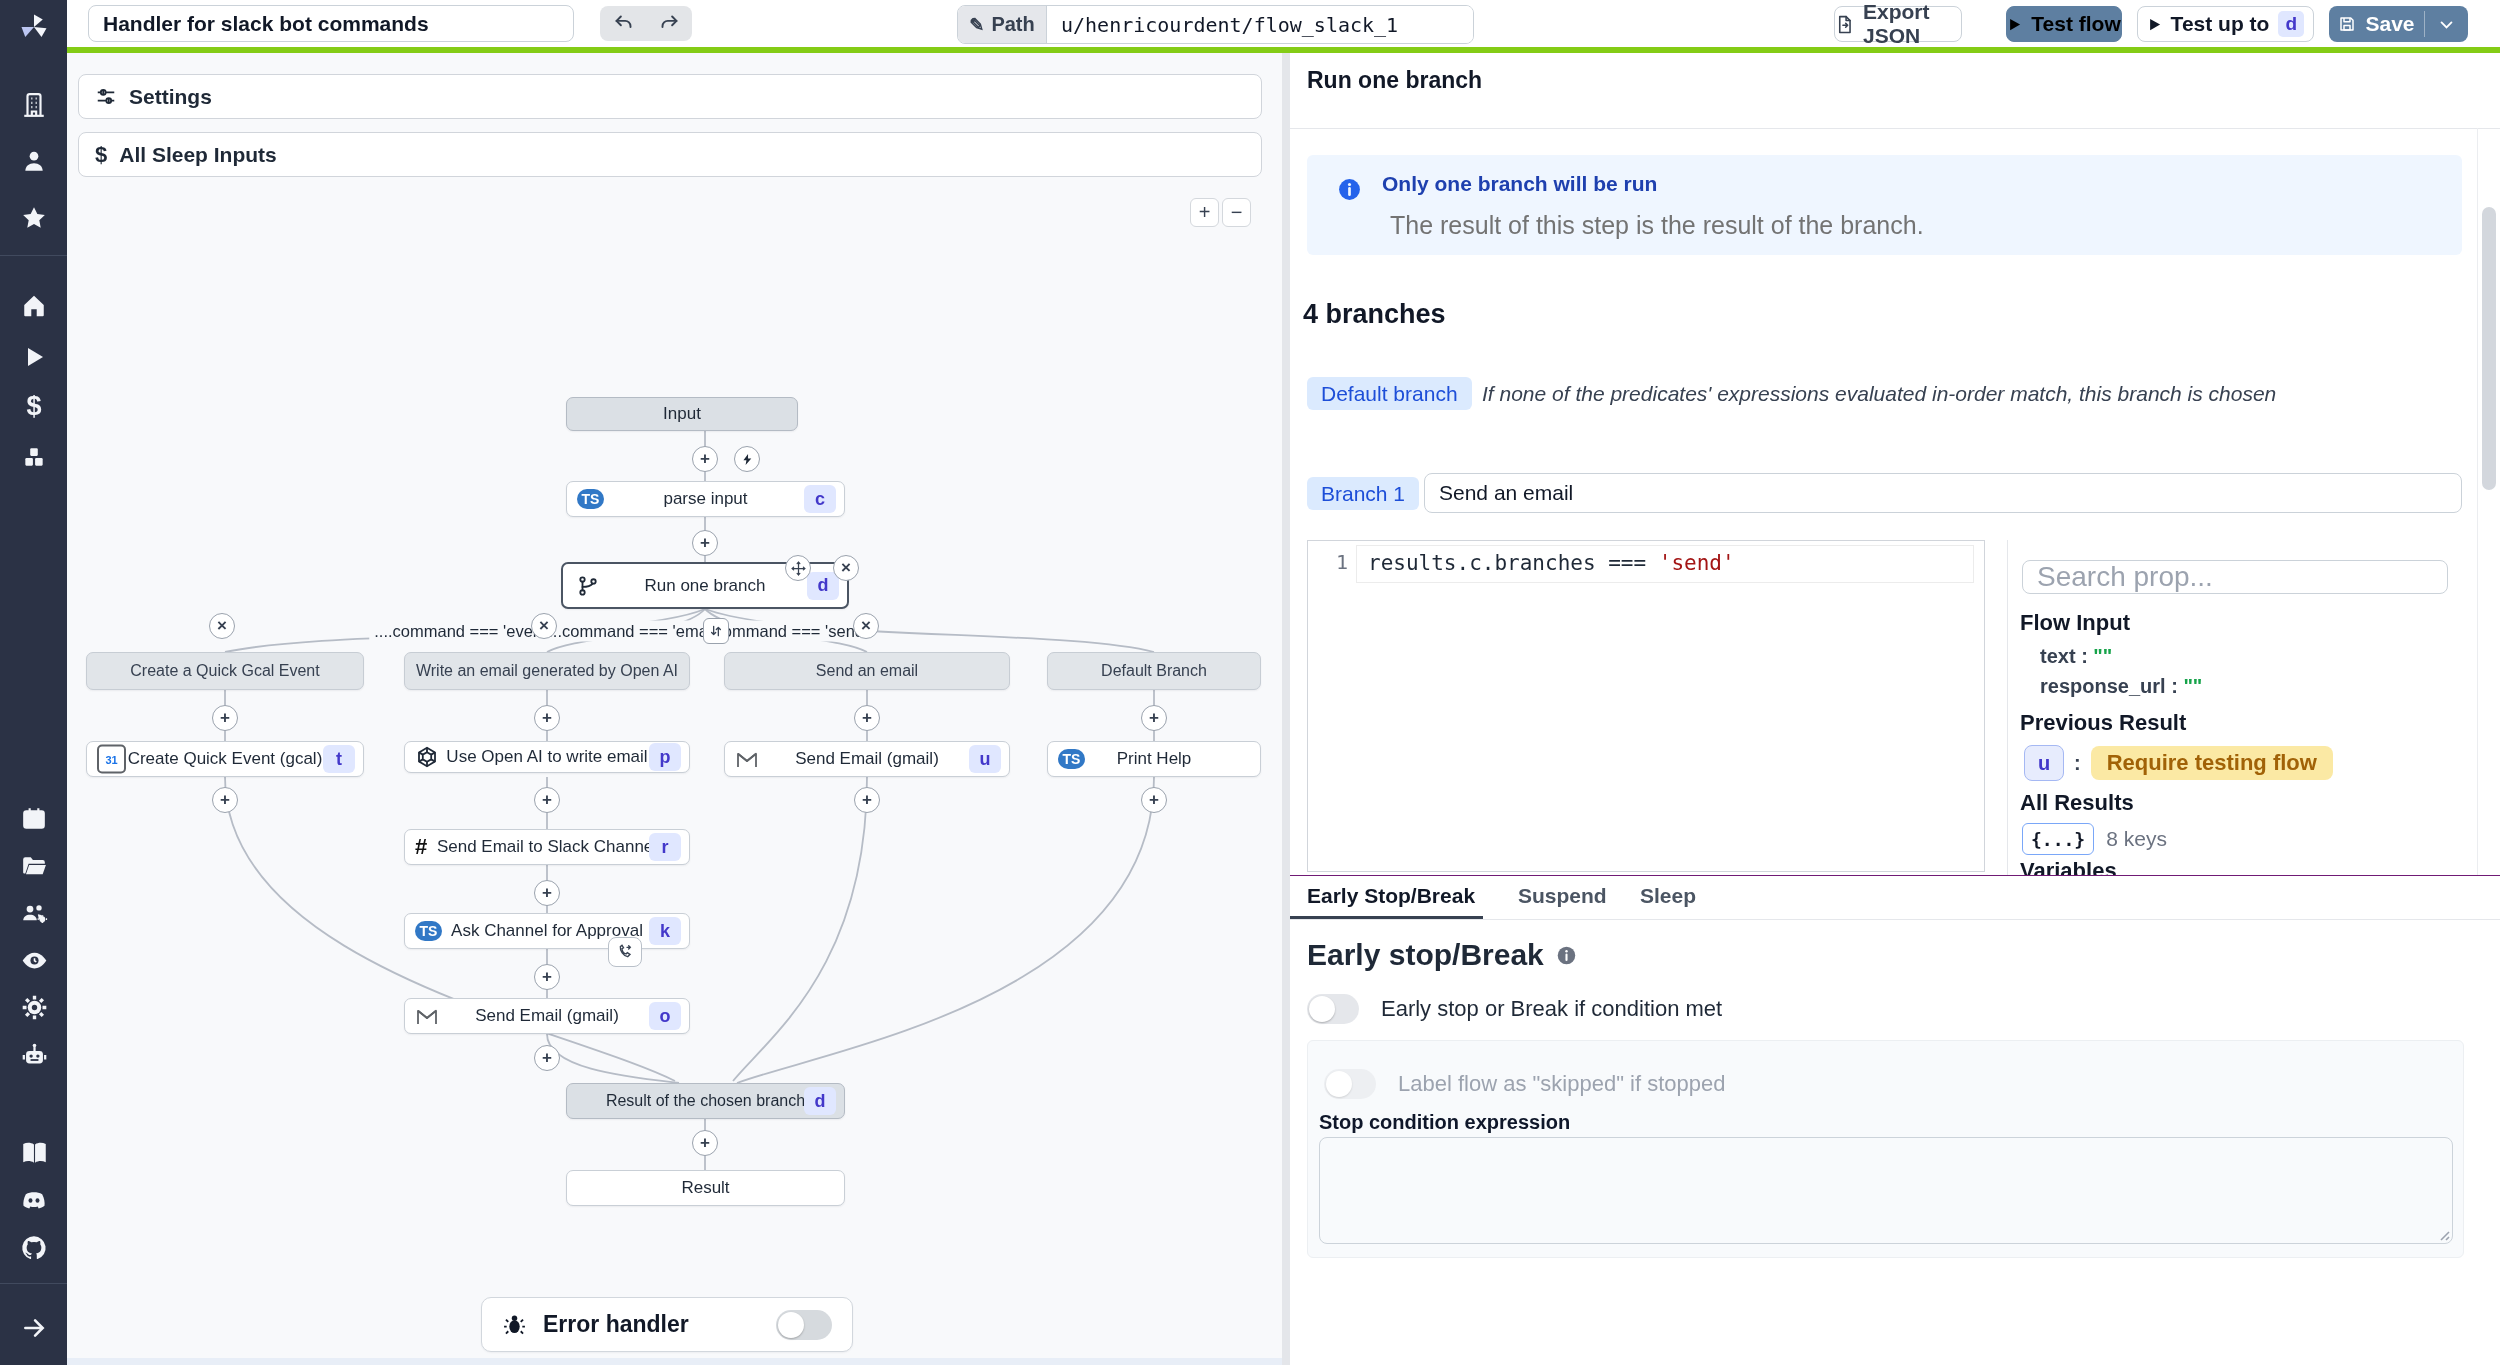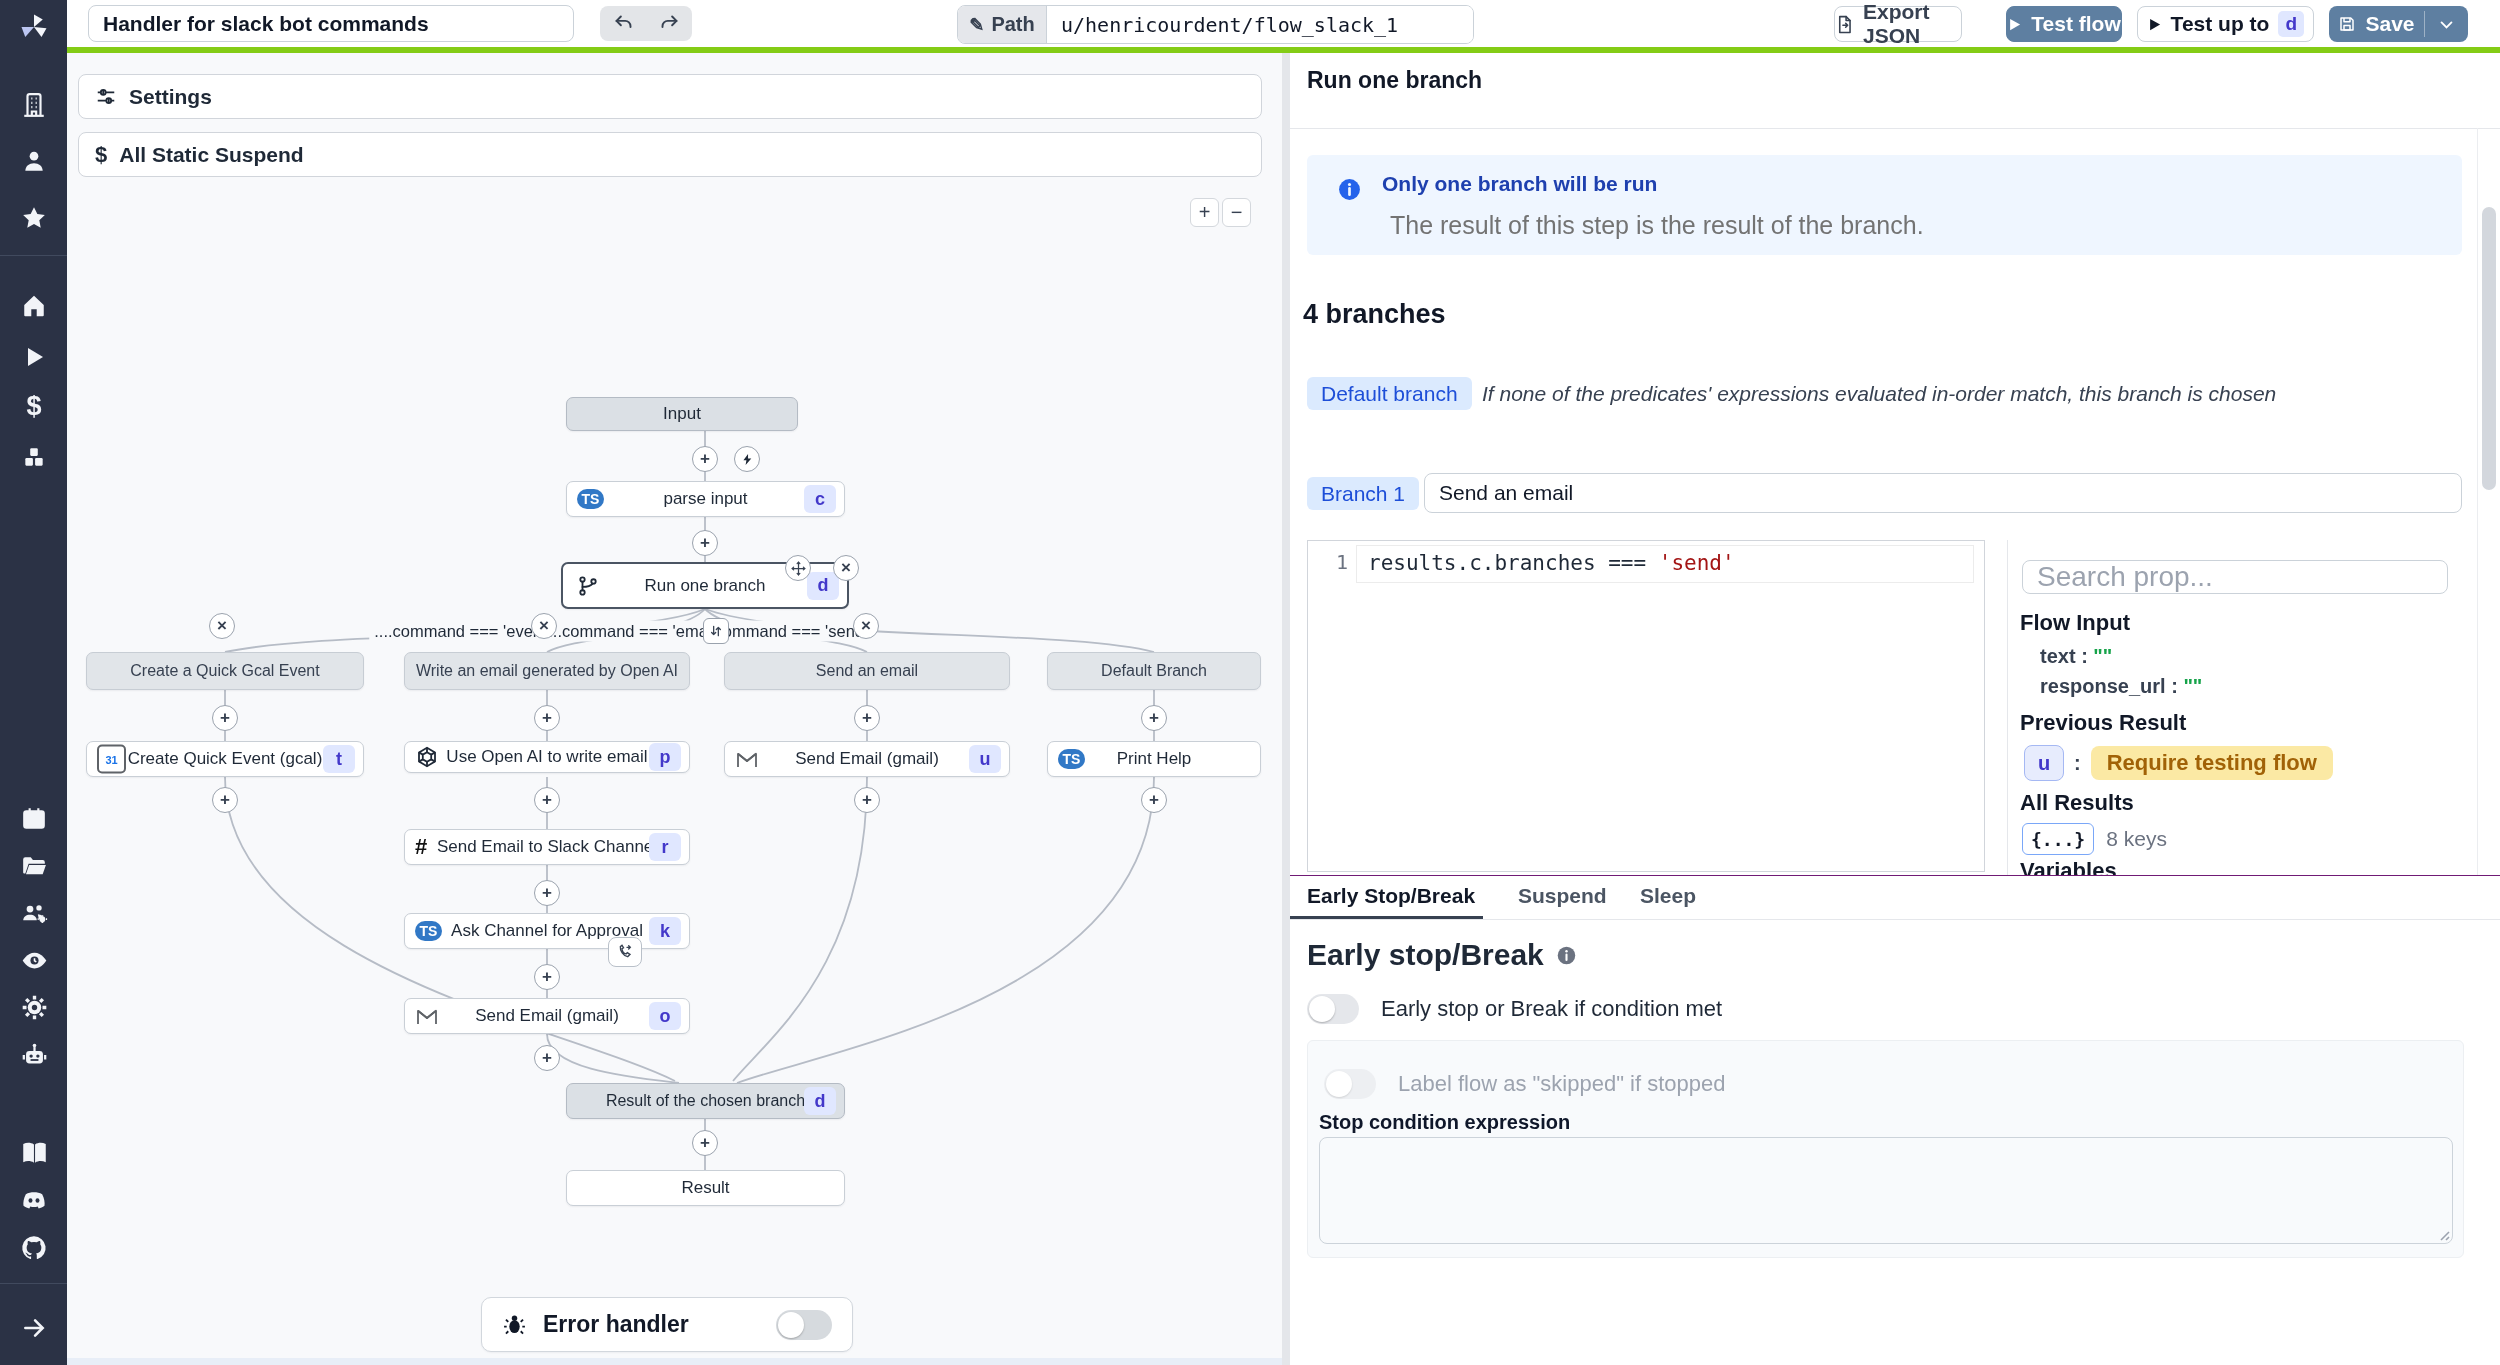--- a/index.html
+++ b/index.html
@@ -12,21 +12,21 @@
   #sidebar{left:0;top:0;width:67px;height:1365px;background:#2b3245;z-index:40;}
   .sb-ic{left:20px;width:28px;height:28px;color:#f2f4f8;display:flex;align-items:center;justify-content:center;cursor:pointer;}
   .sb-div{left:0;width:67px;height:1px;background:#414a5e;}
   
   #topbar{left:67px;top:0;width:2433px;height:47px;background:#fff;border-bottom:6px solid #84cc16;z-index:30;}
   .tb-input{border:1px solid #cbd2d9;border-radius:8px;background:#fff;font-size:21px;color:#111827;
             padding:0 14px;outline:none;box-sizing:border-box;}
   .btn{display:flex;align-items:center;justify-content:center;gap:9px;border-radius:8px;font-size:21px;
        font-weight:600;box-sizing:border-box;cursor:pointer;}
   .btn.ghost{background:#fff;border:1px solid #cbd2d9;color:#374151;}
-  .btn.solid{background:#5e7fa1;border:1px solid #5e7fa1;color:#ffffff;}
+  .btn.solid{background:#5e7fa1;border:1px solid #5e7fa1;color:#000000;}
   .mini-badge{display:inline-flex;align-items:center;justify-content:center;min-width:26px;height:26px;border-radius:5px;
        background:#e0e7ff;color:#4338ca;font-weight:700;font-size:19px;}
   
   #canvas{left:67px;top:47px;width:1215px;height:1318px;background:#f8f9fb;overflow:hidden;}
   .bar{left:11px;width:1184px;height:45px;background:#fff;border:1px solid #d1d5db;border-radius:8px;
        display:flex;align-items:center;gap:12px;padding:0 16px;box-sizing:border-box;font-weight:700;font-size:21px;color:#1f2937;cursor:pointer;}
   .zoom-btn{width:27px;height:27px;background:#fff;border:1px solid #d4d8dd;border-radius:6px;font-size:20px;color:#374151;
        display:flex;align-items:center;justify-content:center;cursor:pointer;}
   .node{position:absolute;background:#fff;border:1.5px solid #c9cfd6;border-radius:7px;display:flex;align-items:center;
        justify-content:center;font-size:17px;color:#1f2937;box-shadow:0 1px 2px rgba(16,24,40,.06);cursor:pointer;box-sizing:border-box;}
@@ -260,21 +260,21 @@
             <path d="M3 7h18M3 16h18"></path>
             <circle cx="9" cy="7" r="2.6" fill="#fff"></circle>
             <circle cx="15" cy="16" r="2.6" fill="#fff"></circle>
             <path d="M9 4.4v5.2M15 13.4v5.2"></path>
           </svg>
       </span>
       <span>Settings</span>
     </div>
     <div class="abs bar" style="top:85px;">
       <span style="font-size:22px;font-weight:700;">$</span>
-      <span>All Static Suspend</span>
+      <span>All Sleep Inputs</span>
     </div>
 
     <div class="abs zoom-btn" style="left:1123px;top:151px;">+</div>
     <div class="abs zoom-btn" style="left:1155px;top:151px;">−</div>
 
     <svg class="abs" style="left:0;top:0;" width="1215" height="1318">
       <g fill="none" stroke="#b6bcc6" stroke-width="1.8">
         <path d="M638,384 L638,434"></path>
         <path d="M638,470 L638,515"></path>
         <path d="M638,562 C560,594 270,582 158,605"></path>

